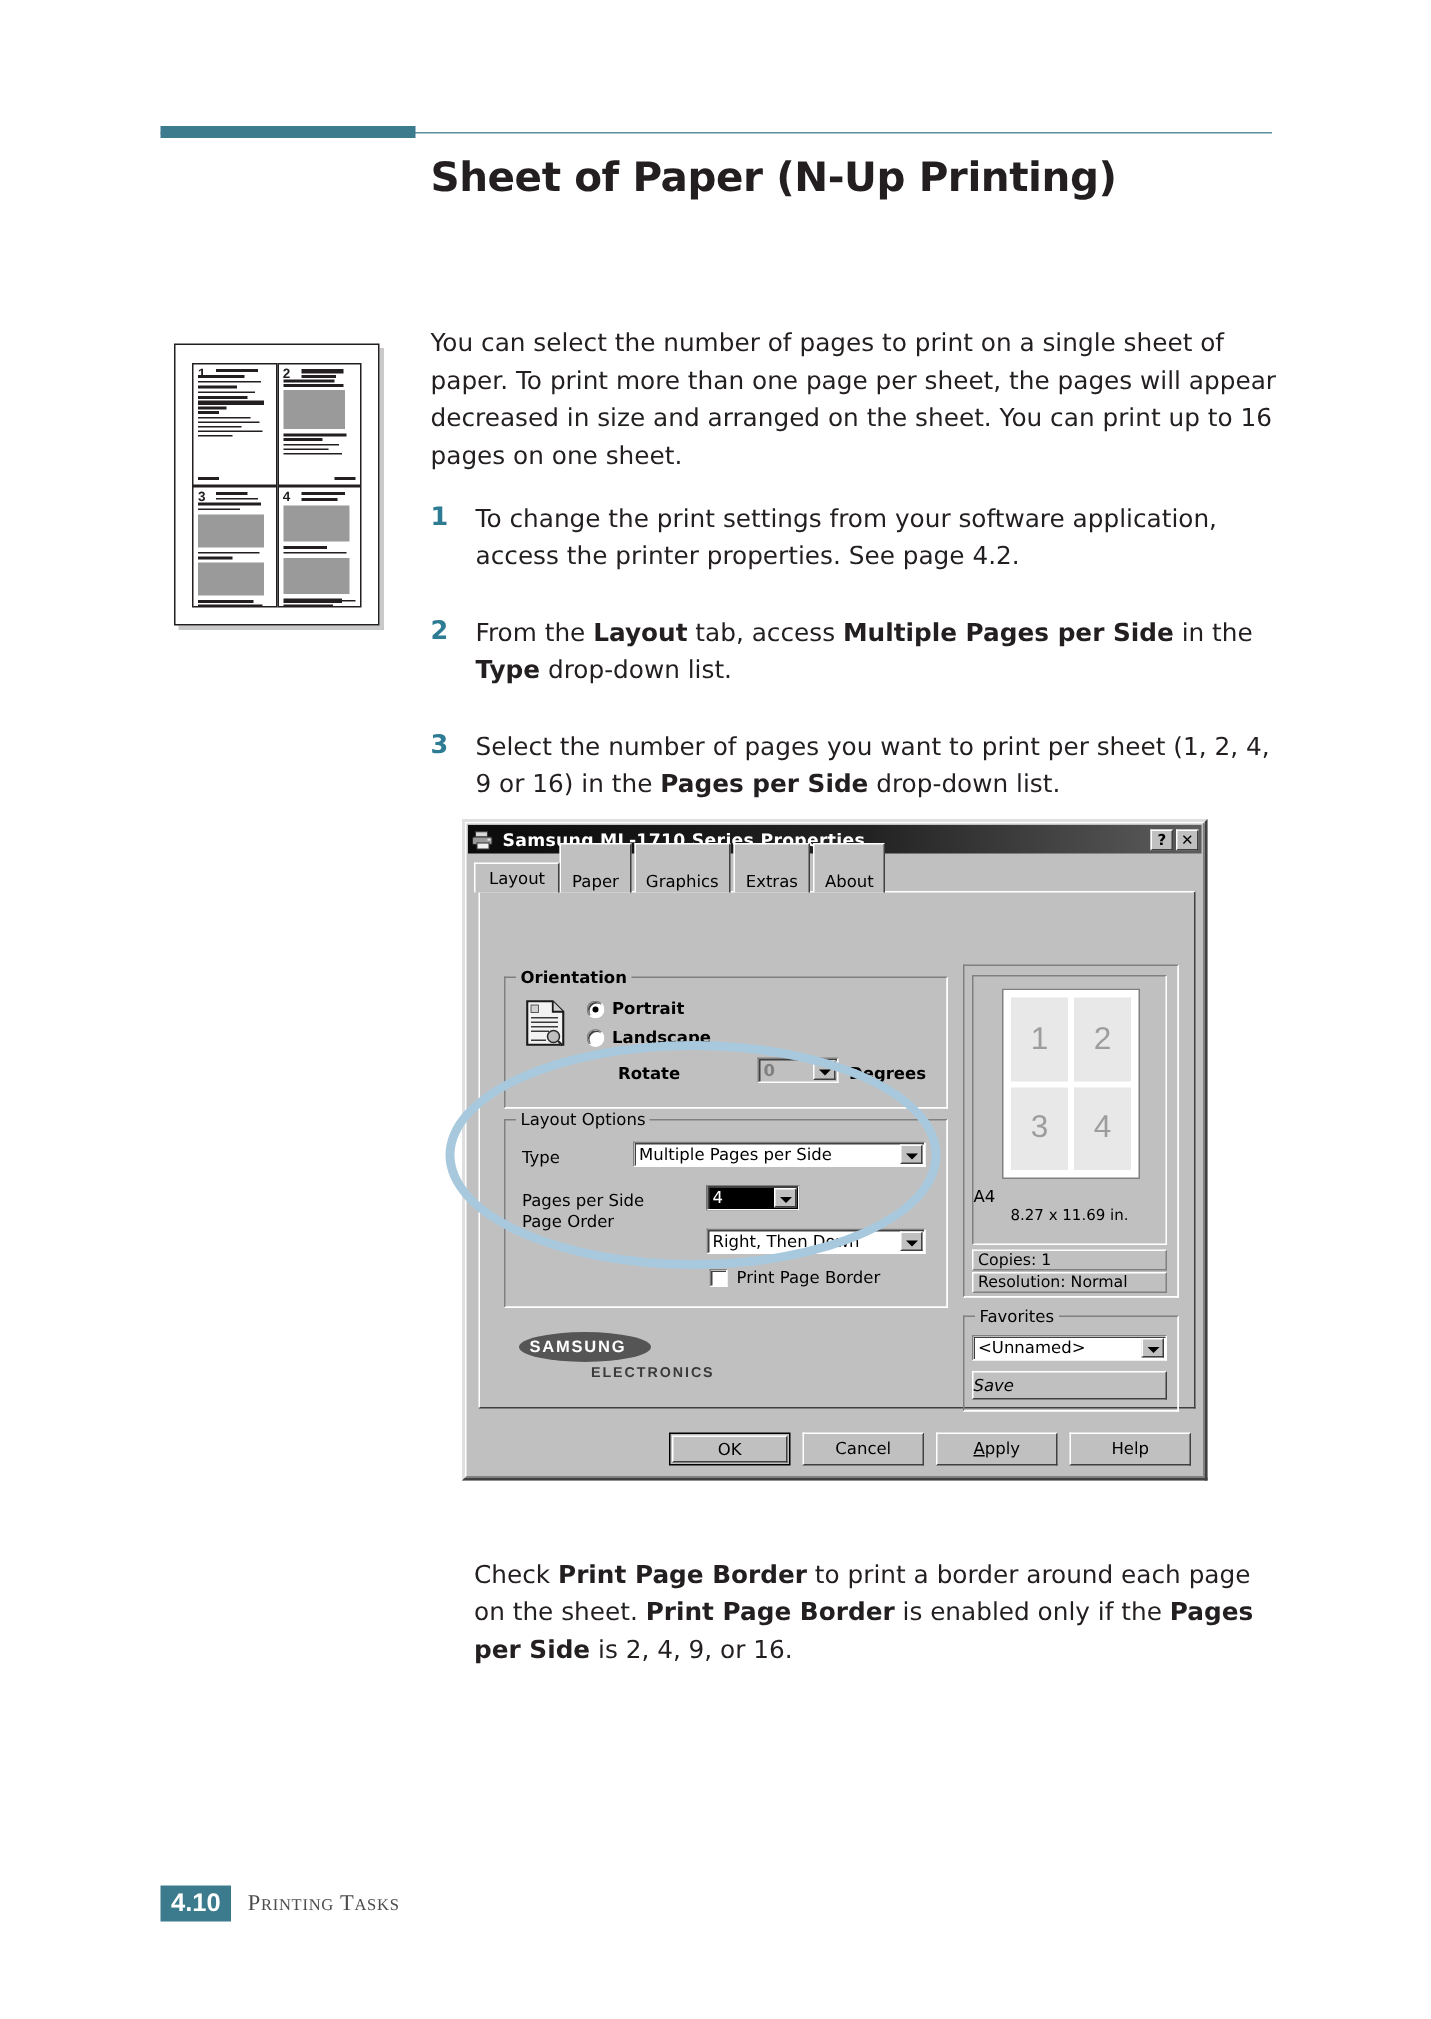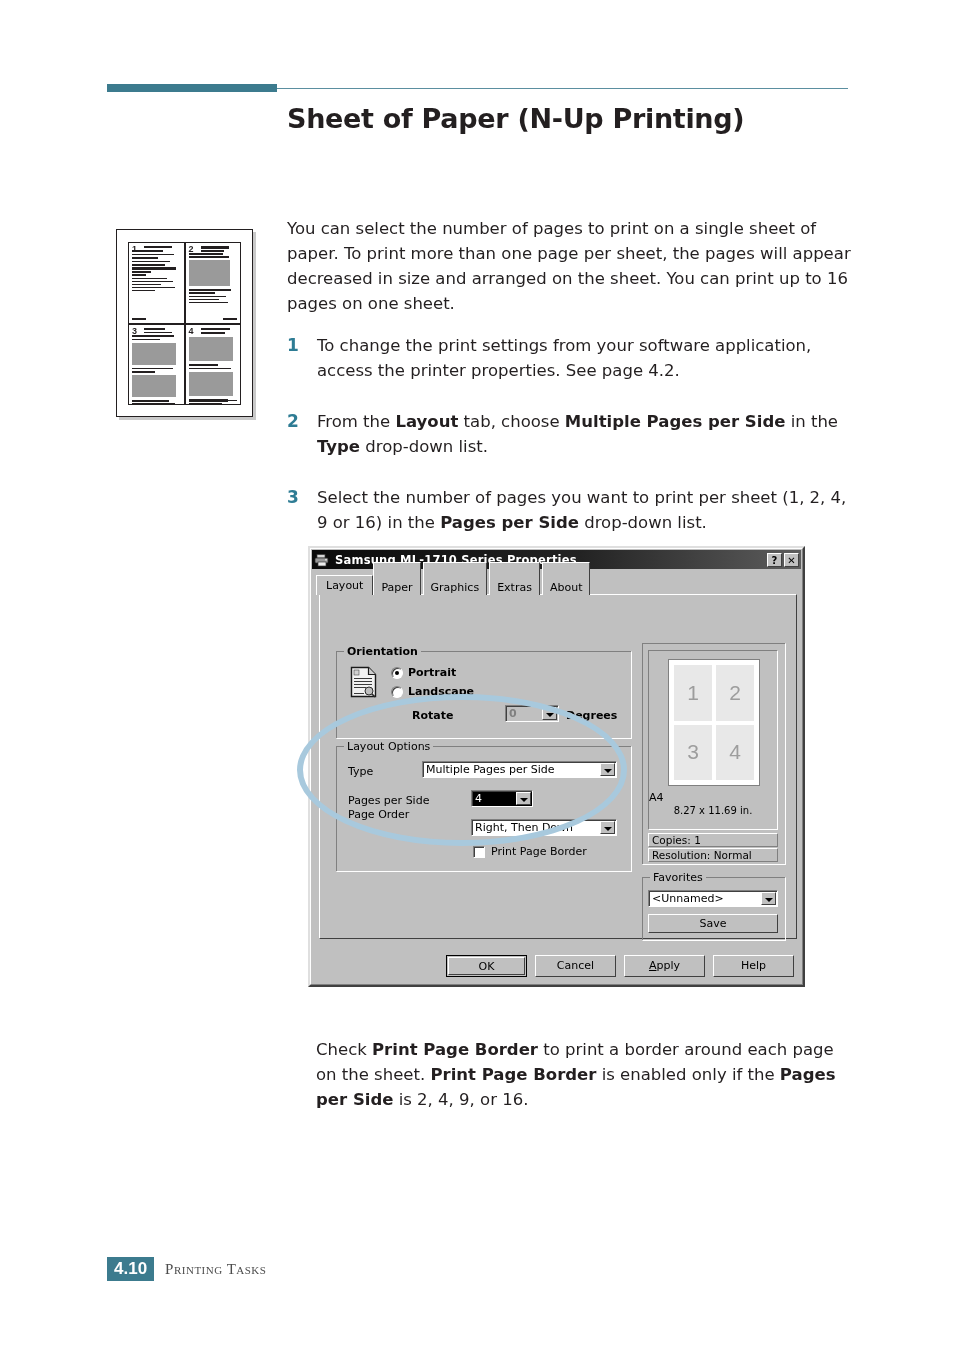--- a/index.html
+++ b/index.html
@@ -503,23 +503,23 @@
   #save-button {
     position: absolute;
     left: 5px; top: 36px;
     width: 130px; height: 19px;
     background: #c0c0c0;
     border-top: 1px solid #ffffff;
     border-left: 1px solid #ffffff;
     border-right: 1px solid #404040;
     border-bottom: 1px solid #404040;
     box-sizing: border-box;
-    text-align: center;
     font-size: 11px;
     line-height: 17px;
+    font-style: italic;
   }
 
   
   #samsung-logo {
     position: absolute;
     left: 26px;
     bottom: 12px;
     width: 160px;
     height: 38px;
   }
@@ -692,21 +692,21 @@
 
 <div class="intro-para">You can select the number of pages to print on a single sheet of paper. To print more than one page per sheet, the pages will appear decreased in size and arranged on the sheet. You can print up to 16 pages on one sheet.</div>
 
 <div class="step" id="step-1">
   <span class="num">1</span>
   <span class="txt">To change the print settings from your software application, access the printer properties. See page 4.2.</span>
 </div>
 
 <div class="step" id="step-2">
   <span class="num">2</span>
-  <span class="txt"><span>From the </span><b>Layout</b><span> tab, choose </span><b>Multiple Pages per Side</b><span> in the </span><b>Type</b><span> drop-down list.</span></span>
+  <span class="txt"><span>From the </span><b>Layout</b><span> tab, access </span><b>Multiple Pages per Side</b><span> in the </span><b>Type</b><span> drop-down list.</span></span>
 </div>
 
 <div class="step" id="step-3">
   <span class="num">3</span>
   <span class="txt"><span>Select the number of pages you want to print per sheet (1, 2, 4, 9 or 16) in the </span><b>Pages per Side</b><span> drop-down list.</span></span>
 </div>
 
 <div id="printer-dialog">
   <div id="dialog-inner"></div>
 
@@ -820,20 +820,25 @@
     <div class="groupbox" id="favorites-group">
       <span class="gb-inner"></span>
       <span class="gb-title">Favorites</span>
       <span class="combo" id="favorites-combo">
         <span class="cv">&lt;Unnamed&gt;</span>
         <span class="arrow"></span>
       </span>
       <span id="save-button">Save</span>
     </div>
 
+    <div id="samsung-logo">
+      <span id="samsung-oval"></span>
+      <span id="samsung-word">SAMSUNG</span>
+      <span id="electronics-word">ELECTRONICS</span>
+    </div>
   </div>
 
   <div id="dialog-buttons">
     <span class="dlg-btn default">
         <span class="inner-btn">OK</span>
       </span>
     <span class="dlg-btn">Cancel</span>
     <span class="dlg-btn"><span class="underline-a">A</span><span>pply</span></span>
     <span class="dlg-btn">Help</span>
   </div>

